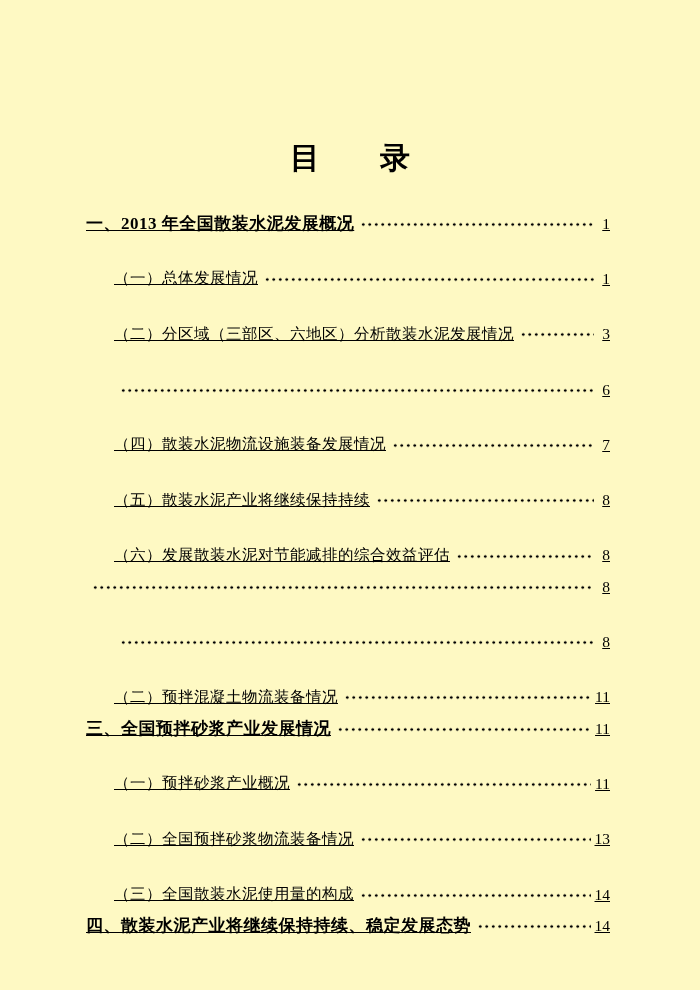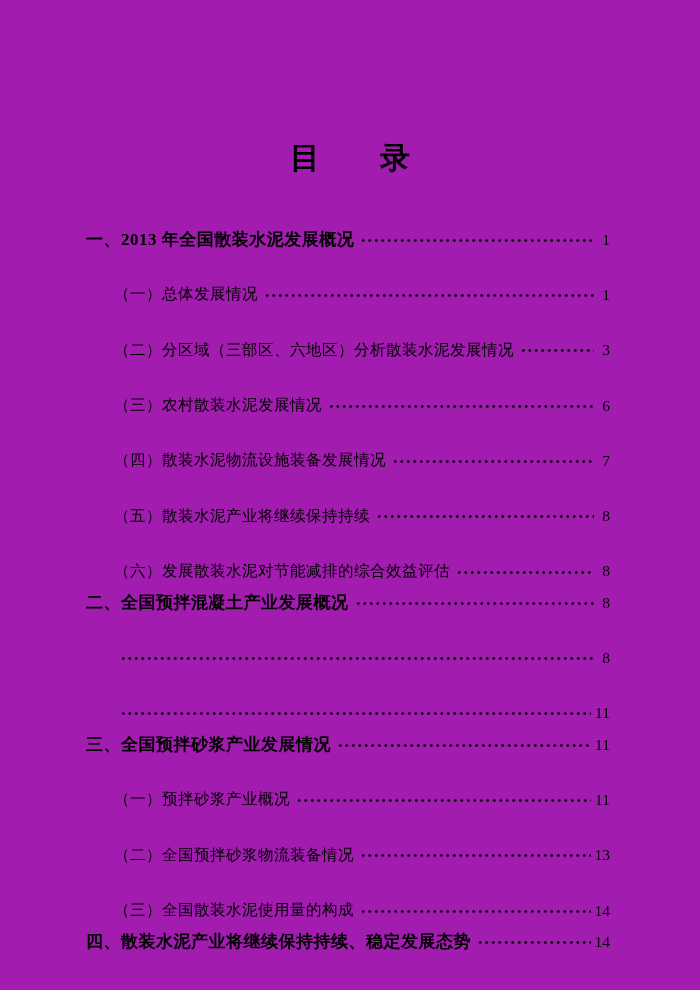--- a/index.html
+++ b/index.html
@@ -4,43 +4,44 @@
 <style>
   html, body {
     margin: 0;
     padding: 0;
     background: #ffffff;
   }
   .page {
     position: relative;
     width: 700px;
     height: 990px;
-    background: #a21caf;
+    background: #fef9c3;
     color: #000000;
     overflow: hidden;
   }
   .doc-title {
     position: absolute;
     top: 140px;
     left: 0;
     width: 700px;
     margin: 0;
     text-align: center;
     font-family: "Liberation Sans", "DejaVu Sans", sans-serif;
     font-weight: bold;
     font-size: 30px;
     line-height: 36px;
     color: #000000;
     white-space: pre;
   }
   .toc-list {
     position: absolute;
-    top: 224px;
+    top: 208px;
     left: 86px;
     width: 524px;
+    text-decoration: underline;
   }
   .toc-row {
     display: flex;
     align-items: center;
     height: 31.3px;
   }
   .toc-row.level-1 {
     font-family: "Liberation Serif", "DejaVu Serif", serif;
     font-weight: bold;
     font-size: 17px;
@@ -94,21 +95,20 @@
     <span class="toc-page">1</span>
   </div>
 
   <div class="toc-row level-2">
     <span class="toc-label">（二）分区域（三部区、六地区）分析散装水泥发展情况</span>
     <span class="toc-leader"></span>
     <span class="toc-page">3</span>
   </div>
 
   <div class="toc-row level-2">
-    <span class="toc-label">（三）农村散装水泥发展情况</span>
     <span class="toc-leader"></span>
     <span class="toc-page">6</span>
   </div>
 
   <div class="toc-row level-2">
     <span class="toc-label">（四）散装水泥物流设施装备发展情况</span>
     <span class="toc-leader"></span>
     <span class="toc-page">7</span>
   </div>
 
@@ -118,31 +118,31 @@
     <span class="toc-page">8</span>
   </div>
 
   <div class="toc-row level-2">
     <span class="toc-label">（六）发展散装水泥对节能减排的综合效益评估</span>
     <span class="toc-leader"></span>
     <span class="toc-page">8</span>
   </div>
 
   <div class="toc-row level-1">
-    <span class="toc-label">二、全国预拌混凝土产业发展概况</span>
     <span class="toc-leader"></span>
     <span class="toc-page">8</span>
   </div>
 
   <div class="toc-row level-2">
     <span class="toc-leader"></span>
     <span class="toc-page">8</span>
   </div>
 
   <div class="toc-row level-2">
+    <span class="toc-label">（二）预拌混凝土物流装备情况</span>
     <span class="toc-leader"></span>
     <span class="toc-page">11</span>
   </div>
 
   <div class="toc-row level-1">
     <span class="toc-label">三、全国预拌砂浆产业发展情况</span>
     <span class="toc-leader"></span>
     <span class="toc-page">11</span>
   </div>
 

